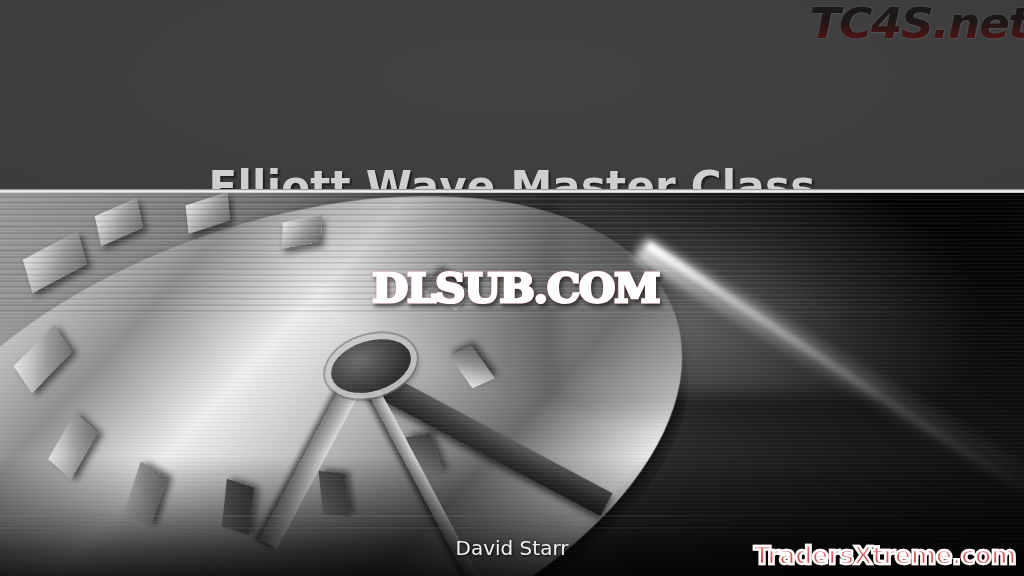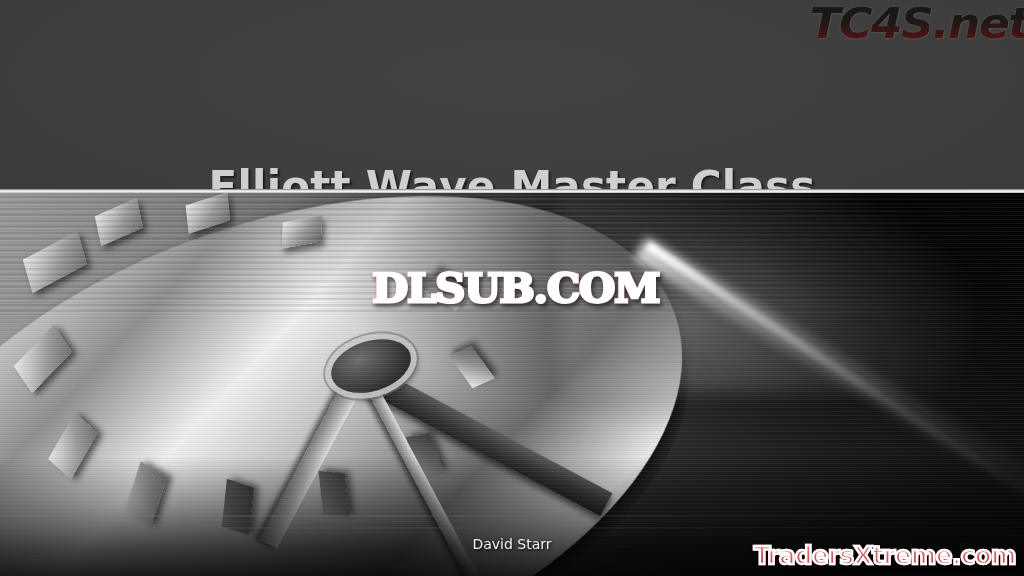--- a/index.html
+++ b/index.html
@@ -172,21 +172,21 @@
   
   #session{position:absolute;left:0;top:229px;width:1024px;
     text-align:center;
     padding-left:340px;box-sizing:border-box;
     font-size:36px;font-weight:bold;color:#ffffff;
     text-shadow:2px 2px 4px rgba(0,0,0,.75);
     white-space:nowrap;}
 
   #byline{position:absolute;left:0;top:536px;width:1024px;
     text-align:center;
-    font-size:14px;font-weight:400;color:#f0f0f0;
+    font-size:20px;font-weight:400;color:#f0f0f0;
     text-shadow:1px 1px 3px rgba(0,0,0,.85);
     white-space:nowrap;}
 
   
   #dlsub{position:absolute;left:372px;top:264px;
     font-family:"DejaVu Serif","Liberation Serif",serif;
     font-size:40px;font-weight:bold;
     letter-spacing:-1px;
     transform:scaleX(1.04);transform-origin:left top;
     color:#cc1b1b;

